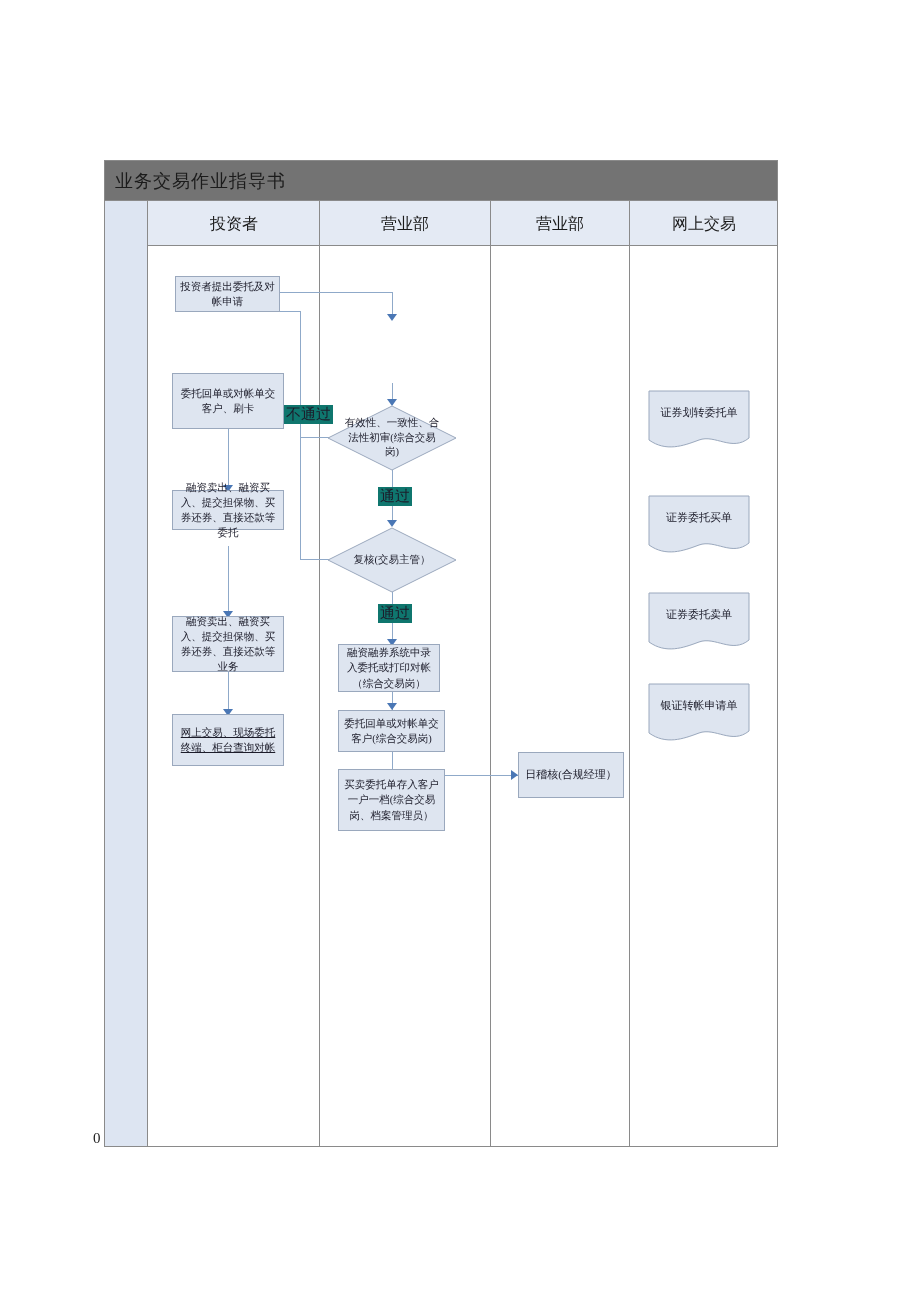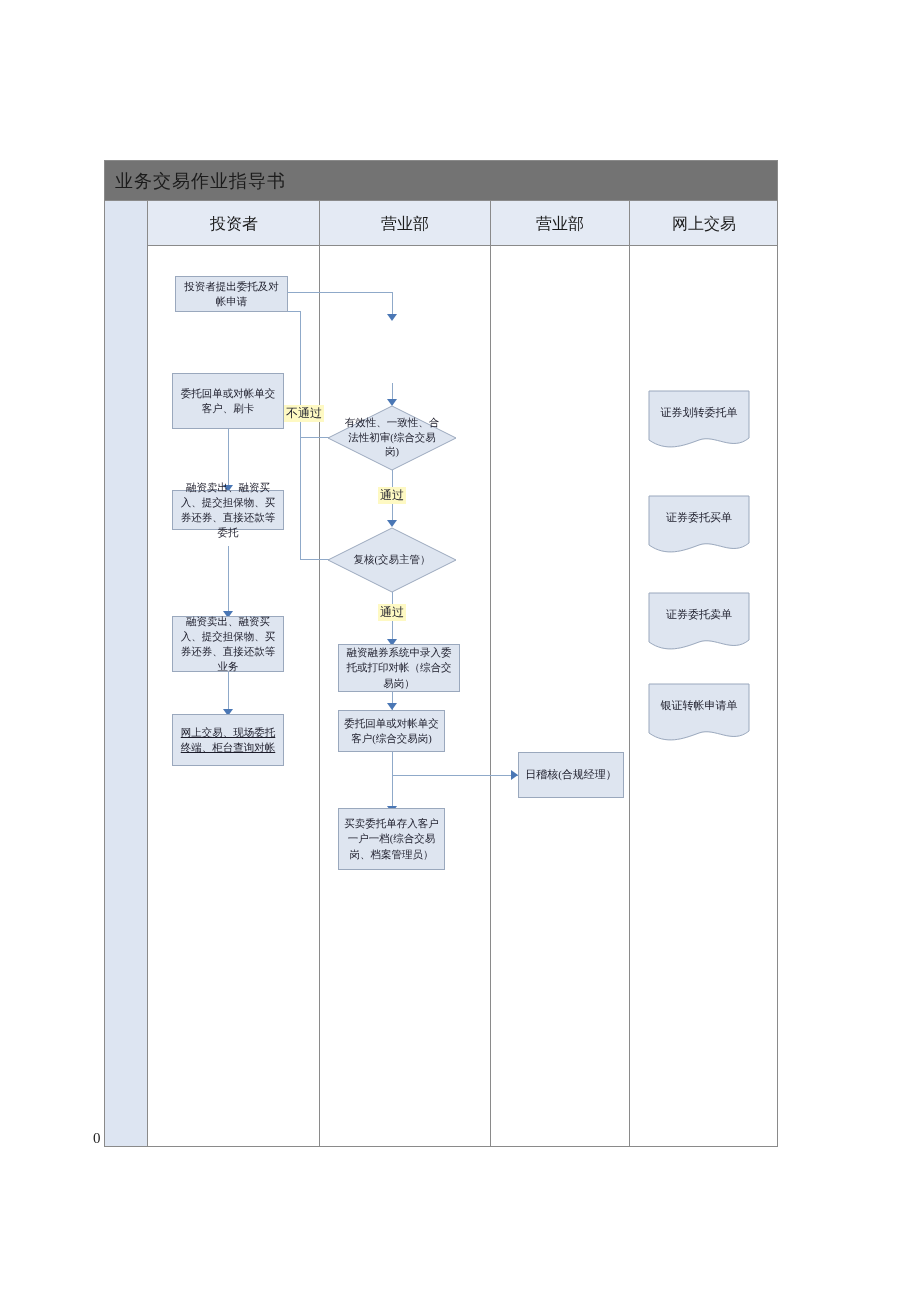--- a/index.html
+++ b/index.html
@@ -186,23 +186,23 @@
     border-bottom: 7px solid #4a77b5;
   }
   .arrow.right {
     border-top: 5px solid transparent;
     border-bottom: 5px solid transparent;
     border-left: 7px solid #4a77b5;
   }
 
   .edge-label {
     position: absolute;
-    font-size: 12px;
+    font-size: 15px;
     color: #1c1c2a;
-    background: #fef9c3;
+    background: #0f766e;
     padding: 0 2px;
     white-space: nowrap;
   }
 </style>
 </head>
 <body>
 
 <div id="page">
 
   <div class="table-frame">
@@ -262,21 +262,21 @@
   <div class="conn v" style="left:392px; top:692px; height:18px;"></div>
   <div class="arrow down" style="left:387px; top:703px;"></div>
 
   <div class="conn v" style="left:392px; top:752px; height:60px;"></div>
   <div class="arrow down" style="left:387px; top:806px;"></div>
   <div class="conn h" style="left:392px; top:775px; width:126px;"></div>
   <div class="arrow right" style="left:511px; top:770px;"></div>
 
   <div class="edge-label" style="left:284px; top:405px;">不通过</div>
 
-  <div class="node" style="left:175px; top:276px; width:113px; height:36px;">投资者提出委托及对帐申请</div>
+  <div class="node" style="left:175px; top:276px; width:105px; height:36px;">投资者提出委托及对帐申请</div>
 
   <div class="node" style="left:172px; top:373px; width:112px; height:56px;">委托回单或对帐单交客户、刷卡</div>
 
   <div class="node" style="left:172px; top:490px; width:112px; height:40px;">融资卖出、融资买入、提交担保物、买券还券、直接还款等委托</div>
 
   <div class="node" style="left:172px; top:616px; width:112px; height:56px;">融资卖出、融资买入、提交担保物、买券还券、直接还款等业务</div>
 
   <div class="node" style="left:172px; top:714px; width:112px; height:52px;text-decoration:underline;">网上交易、现场委托终端、柜台查询对帐</div>
 
 
@@ -287,25 +287,25 @@
     <div class="diamond-label">有效性、一致性、合法性初审(综合交易岗)</div>
   </div>
 
   <div class="diamond-wrap" style="left:328px; top:528px; width:128px; height:64px;">
     <svg width="128" height="64" viewBox="0 0 128 64" aria-hidden="true">
       <polygon points="64,0 128,32 64,64 0,32" fill="#dee5f0" stroke="#9aa8bd" stroke-width="1"></polygon>
     </svg>
     <div class="diamond-label">复核(交易主管）</div>
   </div>
 
-  <div class="node" style="left:338px; top:644px; width:122px; height:48px;">融资融券系统中录入委托或打印对帐（综合交易岗）</div>
+  <div class="node" style="left:338px; top:644px; width:102px; height:48px;">融资融券系统中录入委托或打印对帐（综合交易岗）</div>
 
   <div class="node" style="left:338px; top:710px; width:107px; height:42px;">委托回单或对帐单交客户(综合交易岗)</div>
 
-  <div class="node" style="left:338px; top:808px; width:107px; height:62px;">买卖委托单存入客户一户一档(综合交易岗、档案管理员）</div>
+  <div class="node" style="left:338px; top:769px; width:107px; height:62px;">买卖委托单存入客户一户一档(综合交易岗、档案管理员）</div>
 
   <div class="node" style="left:518px; top:752px; width:106px; height:46px; font-size:11px;">日稽核(合规经理）</div>
 
   <div class="doc-wrap" style="left:648px; top:390px; width:102px; height:62px;">
     <svg width="102" height="62" viewBox="0 0 102 62" aria-hidden="true">
       <path d="M1,1 L101,1 L101,48 C84,62 67,44 51,50 C35,56 18,62 1,50 Z" fill="#dee5f0" stroke="#9aa8bd" stroke-width="1"></path>
     </svg>
     <div class="doc-label">证券划转委托单</div>
   </div>
 

